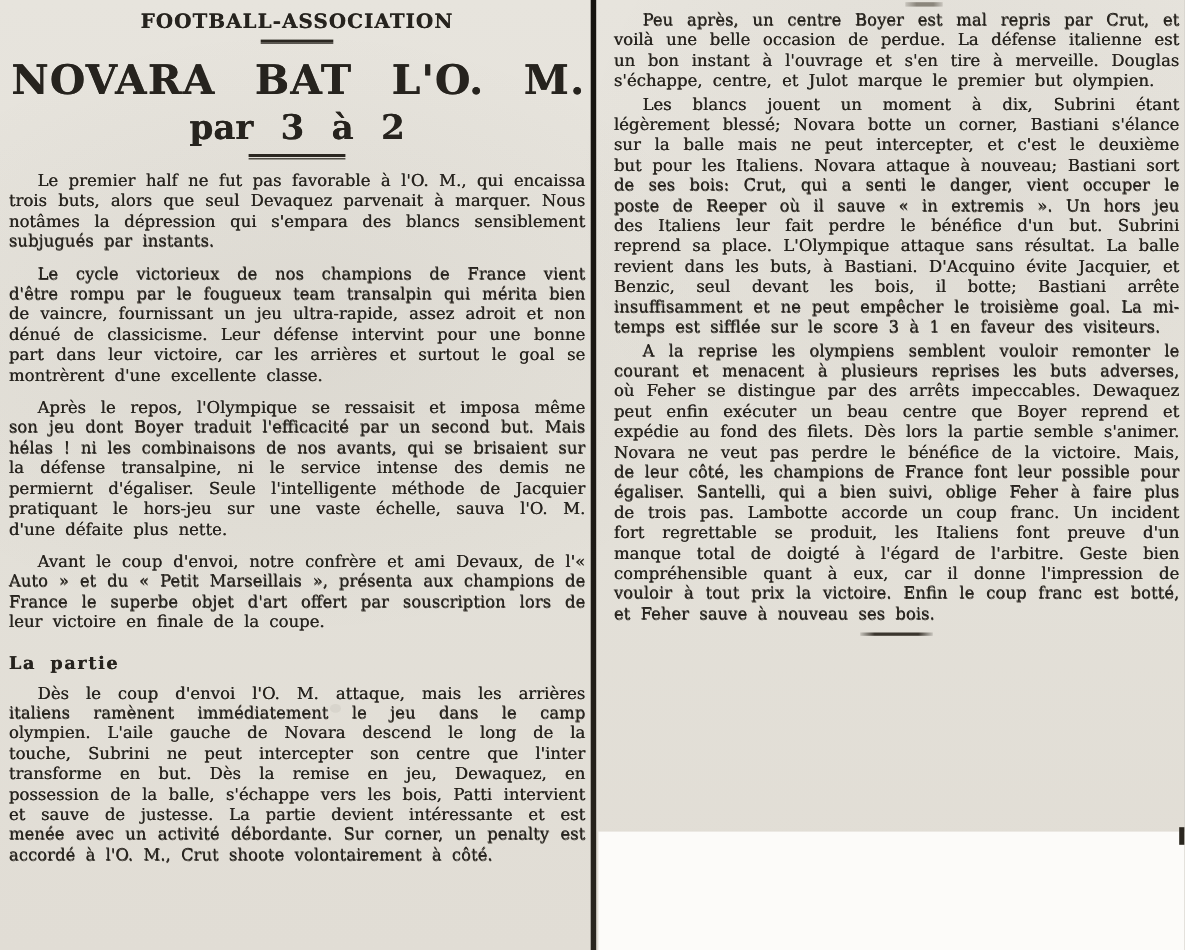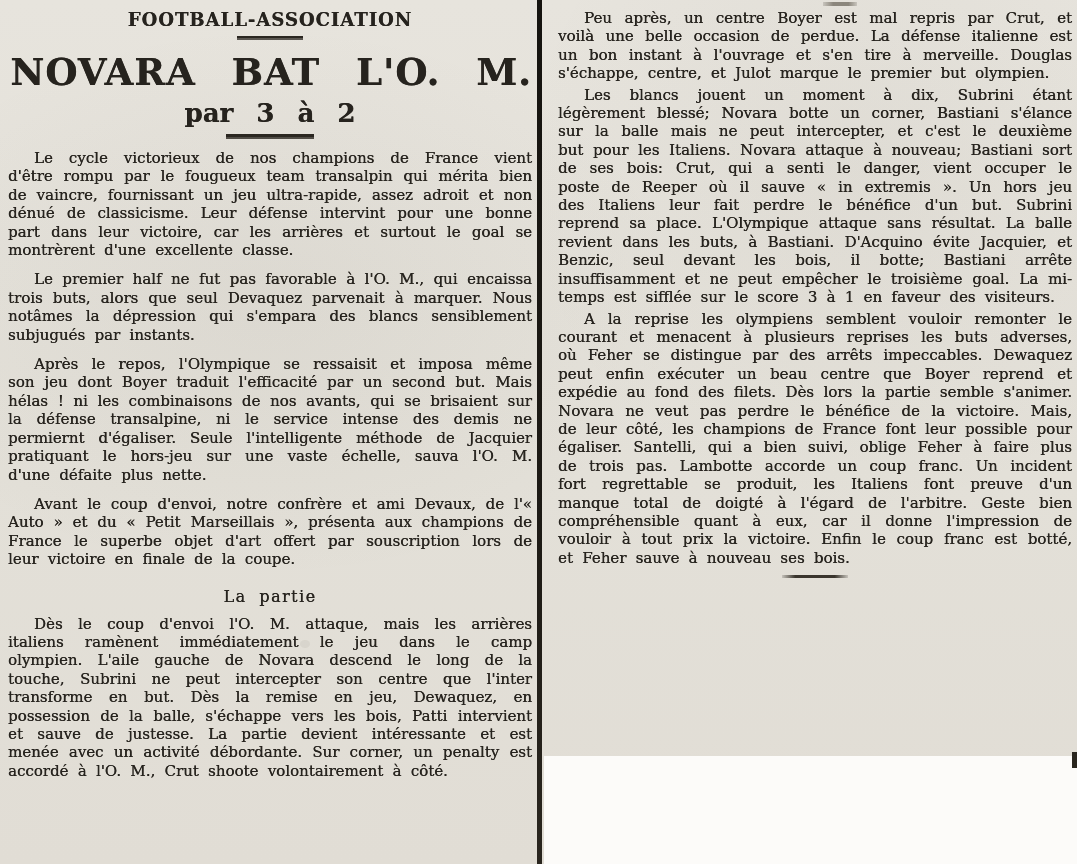--- a/index.html
+++ b/index.html
@@ -45,38 +45,38 @@
     width:66px; height:4px; margin:6px auto 0;
     background:
       linear-gradient(180deg,#2b2721 0 45%, transparent 45% 62%, rgba(43,39,33,0.75) 62% 100%);
   }
   .headline {
     margin:10px 0 0; text-align:right; white-space:nowrap;
     font-size:37px; font-weight:bold; word-spacing:22px; letter-spacing:1px;
   }
   .subheadline {
     margin:4px 0 0; text-align:center;
-    font-size:26px; font-weight:bold; word-spacing:14px;
+    font-size:31px; font-weight:bold; word-spacing:14px;
   }
   .rule-md {
     width:88px; height:5px; margin:6px auto 0;
     background:
       linear-gradient(180deg,#2b2721 0 50%, transparent 50% 64%, rgba(43,39,33,0.8) 64% 100%);
   }
 
   .para {
     margin:0 0 11px; text-align:justify; text-indent:26px;
     font-size:15px; line-height:18.4px; word-spacing:4.5px;
   }
   .col-right .para { margin-bottom:3px; }
   .col-right .para:first-child { padding-top:9px; }
 
   .subhead {
-    margin:7px 0 9px; text-align:center;
-    font-size:16px; font-weight:normal; letter-spacing:1.5px; word-spacing:6px;
+    margin:7px 0 9px; 
+    font-size:16px; font-weight:bold; letter-spacing:1.5px; word-spacing:6px;
   }
 
   .rule-end {
     width:66px; height:3px; margin:8px auto 0;
     background:linear-gradient(90deg, rgba(40,36,30,0.15), #3a352d 20%, #3a352d 80%, rgba(40,36,30,0.15));
   }
 
   .smudge { position:absolute; border-radius:50%; background:rgba(40,34,26,0.05); }
 </style>
 </head>
@@ -97,22 +97,22 @@
 
   <div class="col-left ink">
     <div class="kicker">FOOTBALL-ASSOCIATION</div>
     <div class="rule-sm"></div>
     <div class="headline">NOVARA BAT L'O. M.</div>
     <div class="subheadline">par 3 à 2</div>
     <div class="rule-md"></div>
 
     <div style="height:10px;"></div>
 
+    <p class="para">Le premier half ne fut pas favorable à l'O. M., qui encaissa trois buts, alors que seul Devaquez parvenait à marquer. Nous notâmes la dépression qui s'empara des blancs sensiblement subjugués par instants.</p>
     <p class="para">Le cycle victorieux de nos champions de France vient d'être rompu par le fougueux team transalpin qui mérita bien de vaincre, fournissant un jeu ultra-rapide, assez adroit et non dénué de classicisme. Leur défense intervint pour une bonne part dans leur victoire, car les arrières et surtout le goal se montrèrent d'une excellente classe.</p>
-    <p class="para">Le premier half ne fut pas favorable à l'O. M., qui encaissa trois buts, alors que seul Devaquez parvenait à marquer. Nous notâmes la dépression qui s'empara des blancs sensiblement subjugués par instants.</p>
     <p class="para">Après le repos, l'Olympique se ressaisit et imposa même son jeu dont Boyer traduit l'efficacité par un second but. Mais hélas ! ni les combinaisons de nos avants, qui se brisaient sur la défense transalpine, ni le service intense des demis ne permiernt d'égaliser. Seule l'intelligente méthode de Jacquier pratiquant le hors-jeu sur une vaste échelle, sauva l'O. M. d'une défaite plus nette.</p>
     <p class="para" style="margin-bottom:18px;">Avant le coup d'envoi, notre confrère et ami Devaux, de l'« Auto » et du « Petit Marseillais », présenta aux champions de France le superbe objet d'art offert par souscription lors de leur victoire en finale de la coupe.</p>
 
     <div class="subhead">La partie</div>
 
     <p class="para">Dès le coup d'envoi l'O. M. attaque, mais les arrières italiens ramènent immédiatement le jeu dans le camp olympien. L'aile gauche de Novara descend le long de la touche, Subrini ne peut intercepter son centre que l'inter transforme en but. Dès la remise en jeu, Dewaquez, en possession de la balle, s'échappe vers les bois, Patti intervient et sauve de justesse. La partie devient intéressante et est menée avec un activité débordante. Sur corner, un penalty est accordé à l'O. M., Crut shoote volontairement à côté.</p>
   </div>
 
   <div class="col-right ink">
     <p class="para">Peu après, un centre Boyer est mal repris par Crut, et voilà une belle occasion de perdue. La défense italienne est un bon instant à l'ouvrage et s'en tire à merveille. Douglas s'échappe, centre, et Julot marque le premier but olympien.</p>

